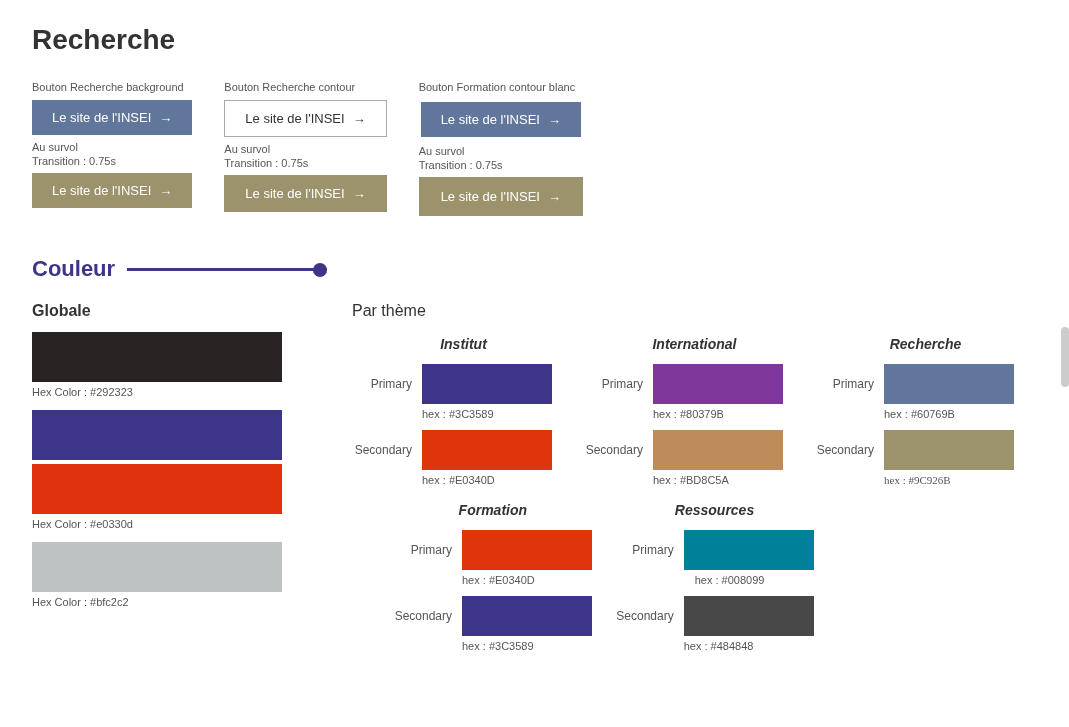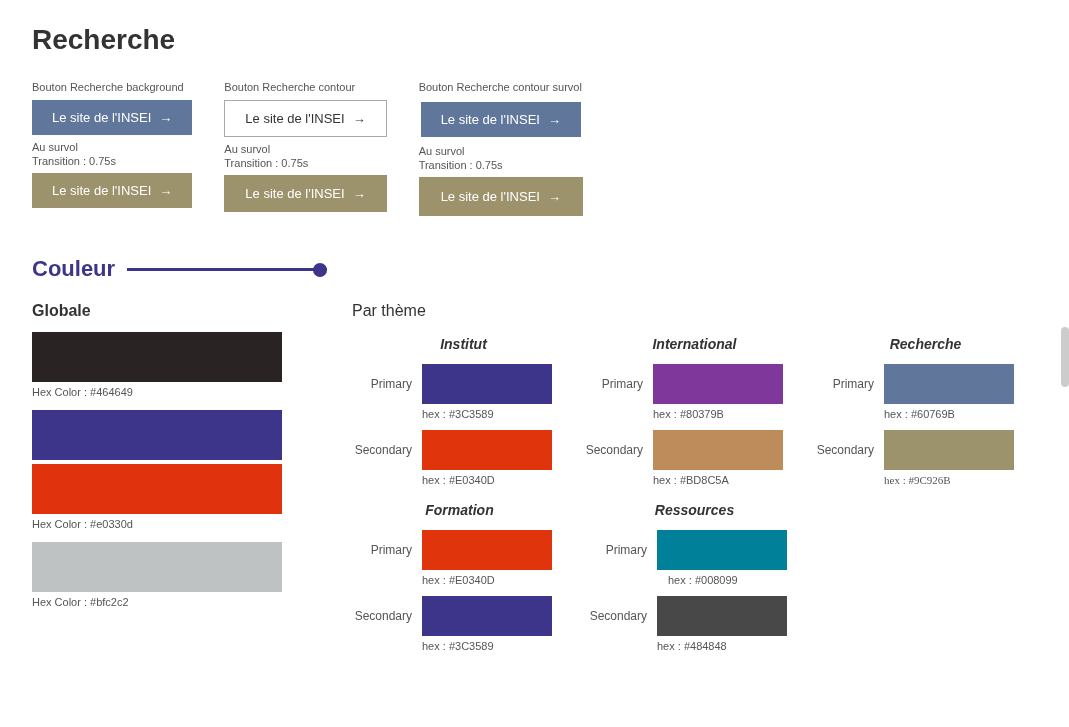--- a/index.html
+++ b/index.html
@@ -151,21 +151,21 @@
       </button>
       <div class="hover-label">Au survol</div>
       <div class="transition-label">Transition :  0.75s</div>
       <button class="btn-hover-outline">
         <span>Le site de l'INSEI</span>
         <span>→</span>
       </button>
     </div>
 
     <div class="button-group">
-      <div class="group-label">Bouton Recherche contour survol</div>
+      <div class="group-label">Bouton Formation contour blanc</div>
       <button class="btn-outline-white">
         <span>Le site de l'INSEI</span>
         <span>→</span>
       </button>
       <div class="hover-label">Au survol</div>
       <div class="transition-label">Transition :  0.75s</div>
       <button class="btn-hover-outline-white">
         <span>Le site de l'INSEI</span>
         <span>→</span>
       </button>
@@ -181,21 +181,21 @@
         <div class="couleur-dot"></div>
       </div>
     </div>
 
     <div class="color-content">
 
       <div class="global-section">
         <div class="global-title">Globale</div>
 
         <div class="color-swatch" style="background:#292323;"></div>
-        <div class="hex-label">Hex Color : #464649</div>
+        <div class="hex-label">Hex Color : #292323</div>
 
         <div class="color-swatch" style="background:#3C3589;"></div>
 
         <div class="color-swatch" style="background:#e0330d;"></div>
         <div class="hex-label">Hex Color : #e0330d</div>
 
         <div class="color-swatch" style="background:#bfc2c2;"></div>
         <div class="hex-label">Hex Color : #bfc2c2</div>
       </div>
 
@@ -241,21 +241,21 @@
             <div style="font-size:11px;color:#555;margin-left:70px;margin-bottom:10px;">hex : #60769B</div>
             <div style="display:flex; align-items:center; gap:10px; margin-bottom:4px;">
               <span style="font-size:12px;color:#555;width:60px;text-align:right;">Secondary</span>
               <div style="height:40px;width:130px;background:#9C926B;"></div>
             </div>
             <div style="font-size:11px;color:#555;margin-left:70px;font-family:Liberation Serif, serif;">hex : #9C926B</div>
           </div>
 
         </div>
 
-        <div style="display:flex; gap:20px;">
+        <div style="display:flex; gap:20px;margin-left:40px;">
 
           <div style="flex:1;">
             <div class="theme-name">Formation</div>
             <div style="display:flex; align-items:center; gap:10px; margin-bottom:4px;">
               <span style="font-size:12px;color:#555;width:60px;text-align:right;">Primary</span>
               <div style="height:40px;width:130px;background:#E0340D;"></div>
             </div>
             <div style="font-size:11px;color:#555;margin-left:70px;margin-bottom:10px;">hex : #E0340D</div>
             <div style="display:flex; align-items:center; gap:10px; margin-bottom:4px;">
               <span style="font-size:12px;color:#555;width:60px;text-align:right;">Secondary</span>

